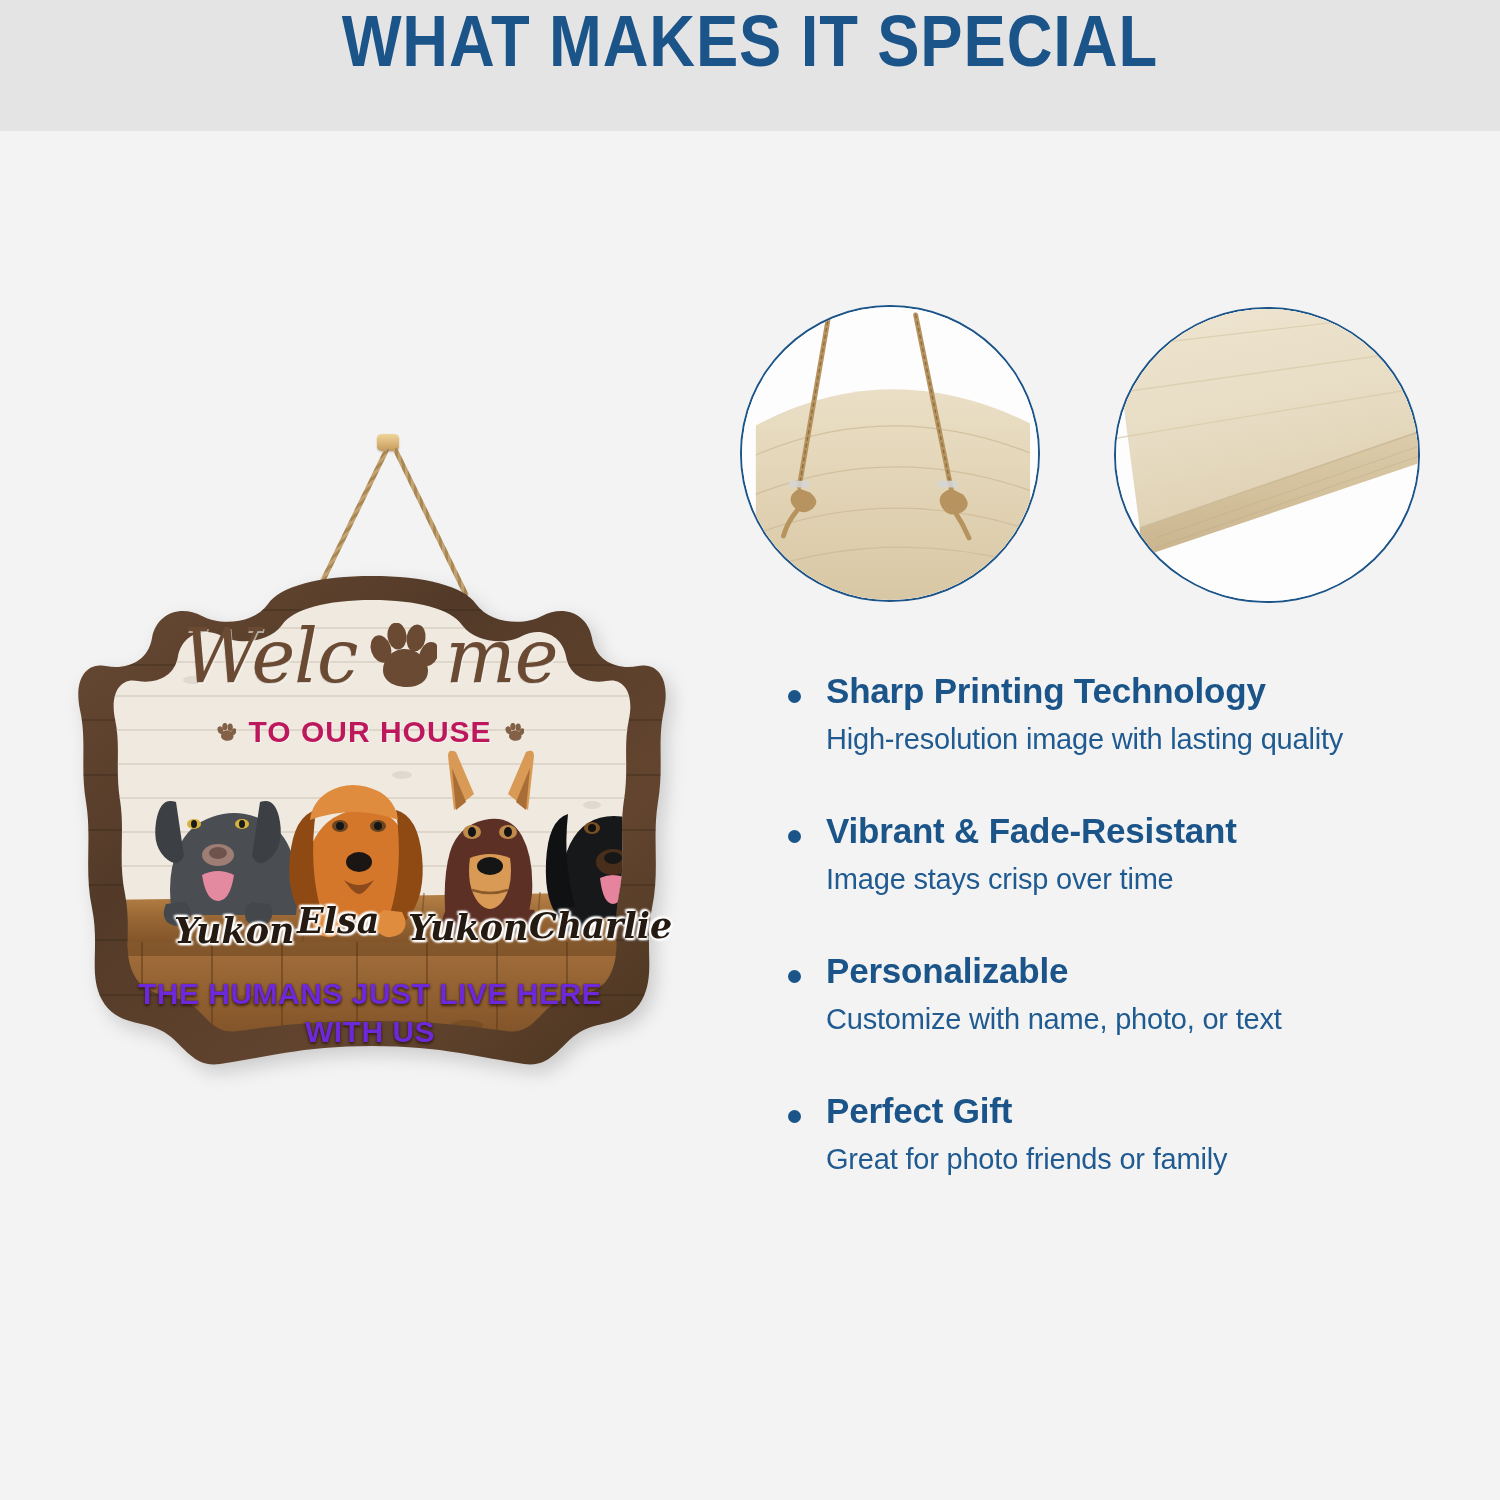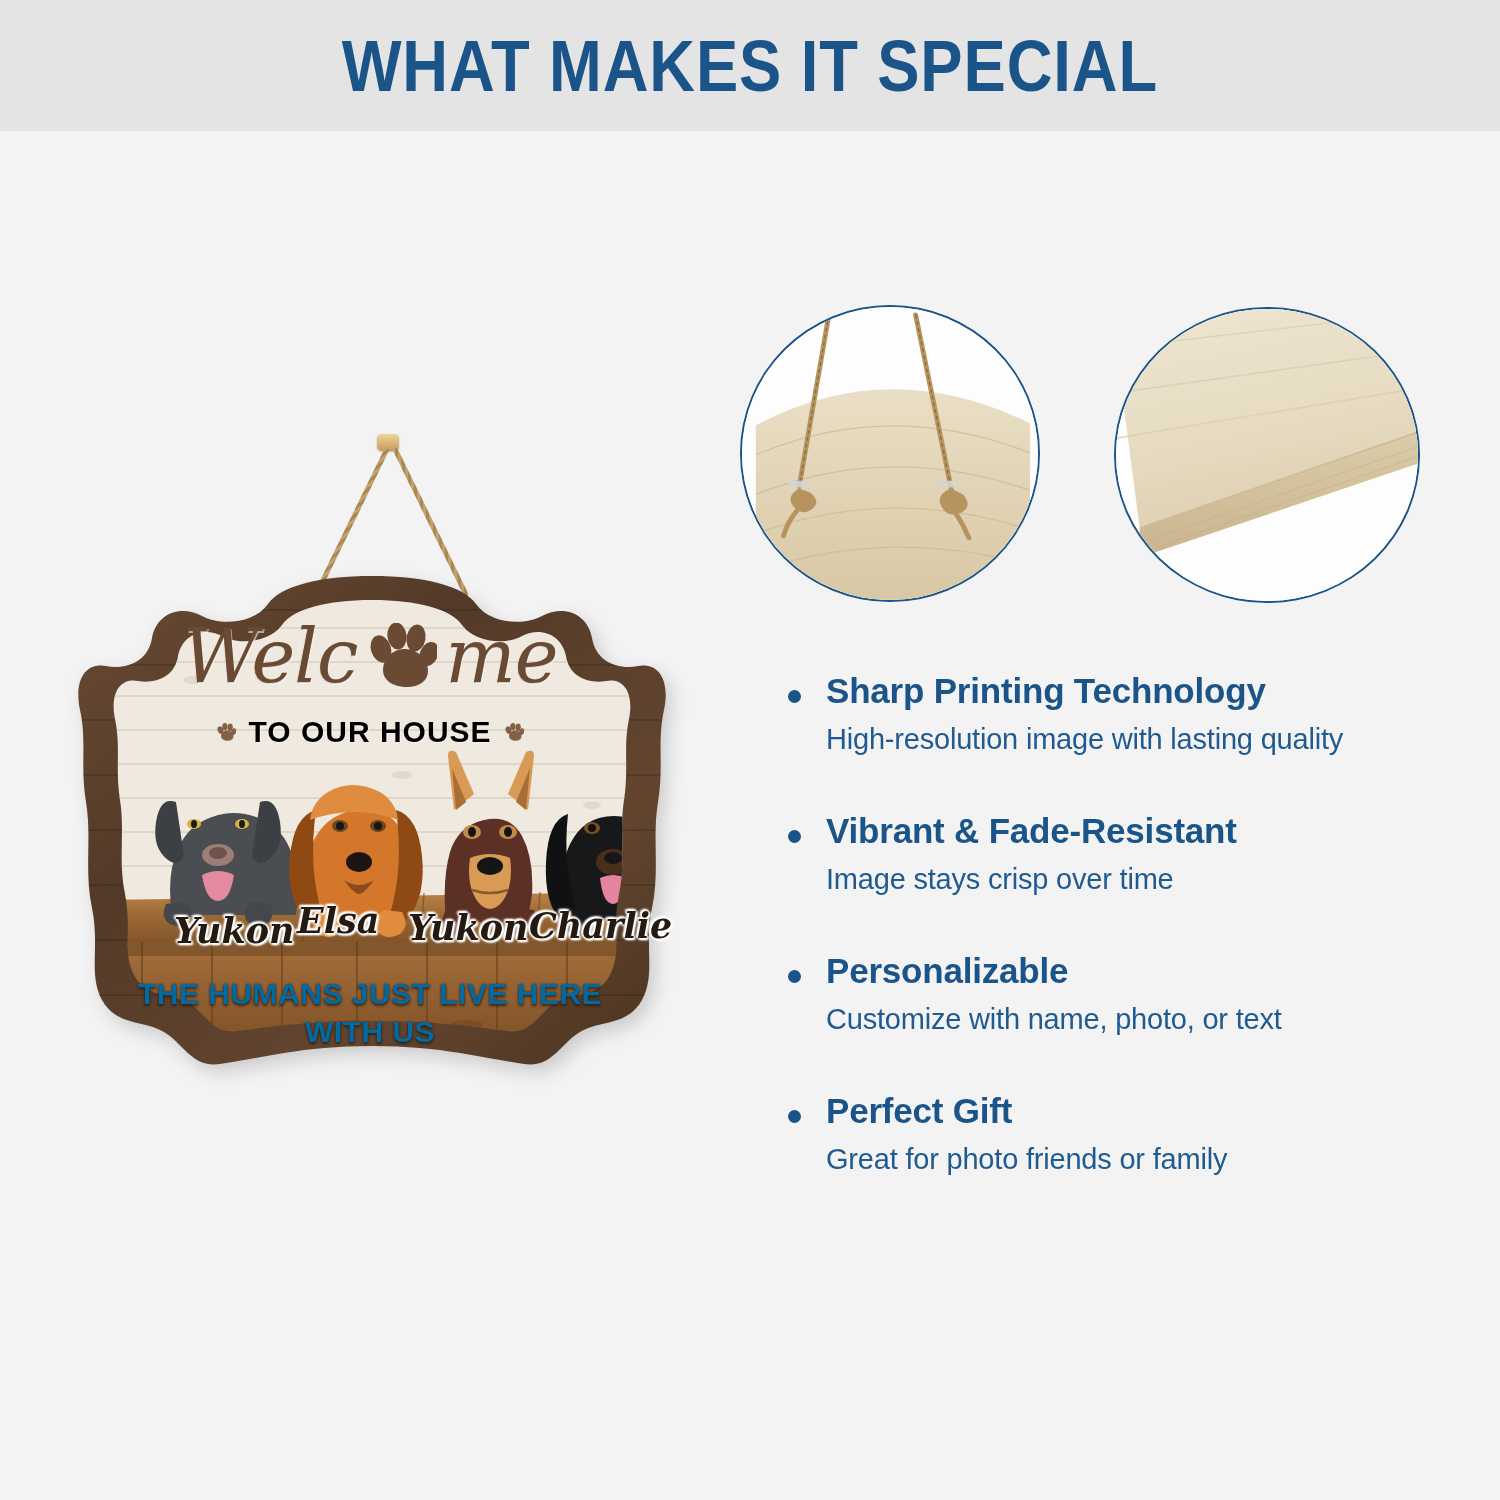--- a/index.html
+++ b/index.html
@@ -8,21 +8,21 @@
     font-family:"Liberation Sans", sans-serif;
     background:#f3f3f3;
     position:relative;
     overflow:hidden;
   }
 
   
   #header-band {
     position:absolute; left:0; top:0; width:1500px; height:131px;
     background:#e5e4e5;
-    display:flex; align-items:center; justify-content:center;
+    display:flex; justify-content:center;
   }
   #page-title {
     font-size:72px; font-weight:bold; color:#1b5489;
     letter-spacing:1px; transform:scaleX(0.88); transform-origin:center;
     white-space:nowrap;
   }
 
   
   #sign-figure { position:absolute; left:60px; top:420px; width:660px; height:680px; }
 
@@ -60,38 +60,38 @@
     color:#6a4a32;
     text-shadow:1px 2px 0 rgba(255,255,255,.55), 0 1px 1px rgba(70,45,25,.45);
     letter-spacing:-1px;
   }
   #welcome-paw { width:72px; height:66px; position:relative; margin:0 2px; }
   #subtitle-line {
     left:130px; top:715px; width:480px;
     display:flex; align-items:center; justify-content:center; gap:12px;
   }
   #subtitle-text {
-    font-size:30px; font-weight:bold; color:#000000; letter-spacing:1px;
+    font-size:30px; font-weight:bold; color:#be185d; letter-spacing:1px;
     text-shadow:1px 1px 0 rgba(255,255,255,.5);
   }
   .mini-paw { width:20px; height:19px; position:relative; opacity:.92; }
 
   .dog-name {
     position:absolute;
     font-family:"DejaVu Serif", serif; font-style:italic; font-weight:bold;
     font-size:35px; color:#241a12;
     text-shadow:
       -2px 0 2px #fff, 2px 0 2px #fff, 0 -2px 2px #fff, 0 2px 2px #fff,
       -2px -2px 2px #fff, 2px 2px 2px #fff;
     white-space:nowrap;
   }
 
   #tagline {
     left:110px; top:975px; width:520px; text-align:center;
-    font-size:30px; font-weight:bold; color:#0369a1;
+    font-size:30px; font-weight:bold; color:#6d28d9;
     line-height:1.28; letter-spacing:.5px;
     text-shadow:0 2px 3px rgba(40,22,10,.75), 0 0 2px rgba(40,22,10,.6);
   }
 
   
   .detail-circle {
     position:absolute; border:2px solid #1b5489; border-radius:50%;
     overflow:hidden; background:#fdfdfd;
   }
   #detail-circle-rope { left:740px; top:305px; width:300px; height:297px; }

